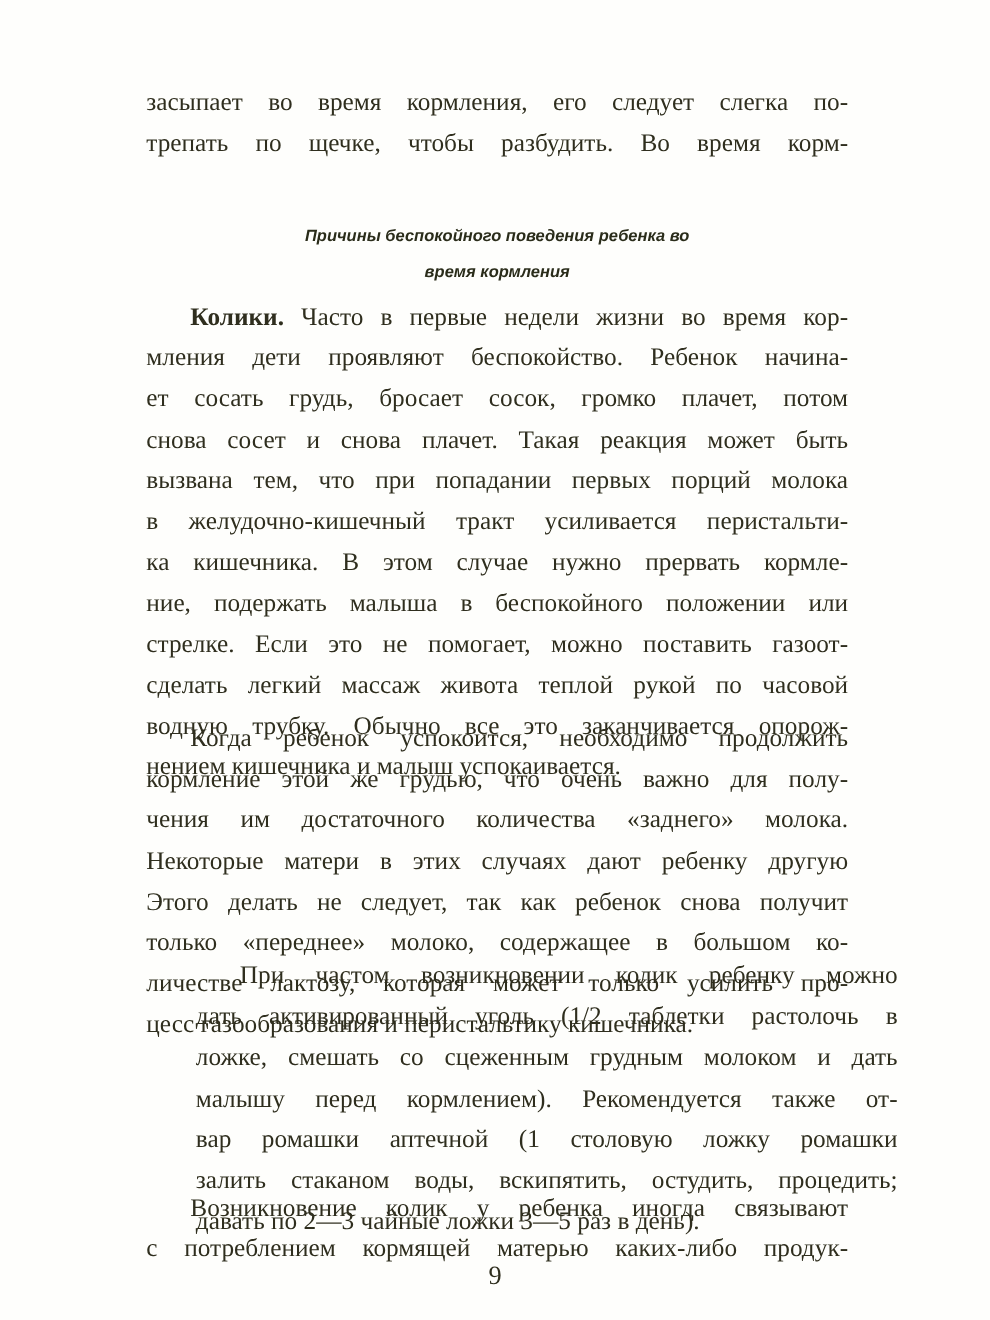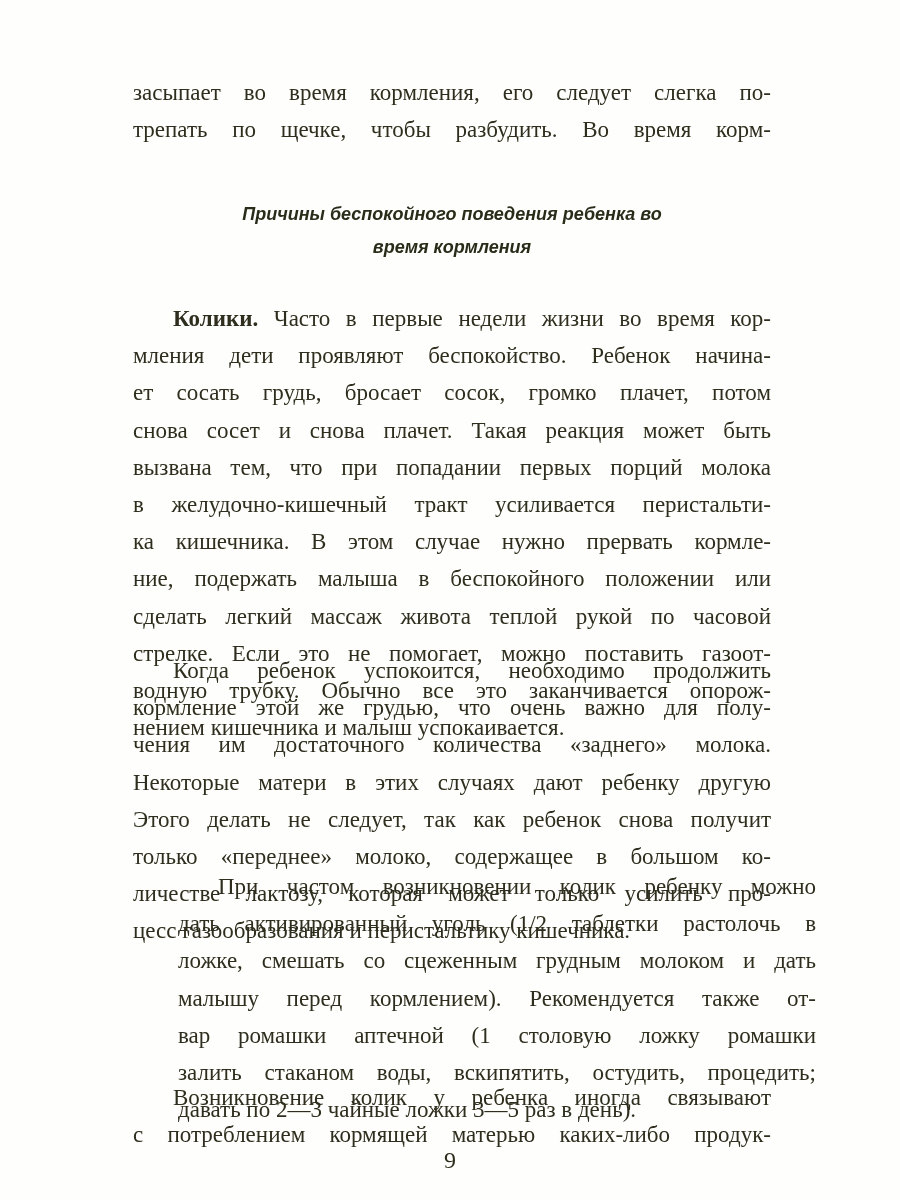--- a/index.html
+++ b/index.html
@@ -19,21 +19,21 @@
     display: block; height: 37.2px; white-space: nowrap;
     text-align: justify; text-align-last: justify;
   }
   .line.last { text-align-last: left; }
   .line.indent { padding-left: 40px; }
   .bold { font-weight: bold; }
   .heading {
     position: absolute; left: 133px; width: 638px;
     font-family: "Liberation Sans", "DejaVu Sans", sans-serif;
     font-weight: bold; font-style: italic;
-    font-size: 18px; line-height: 33px;
+    font-size: 15px; line-height: 33px;
     text-align: center; color: #2a2c1a;
   }
   .pagenum {
     position: absolute; top: 1147px; left: 0; width: 900px;
     text-align: center;
     font-family: "Liberation Serif", "DejaVu Serif", serif;
     font-size: 24px;
   }
 </style>
 </head>
@@ -44,31 +44,31 @@
   <div class="text" style="top:74px;">
     <span class="line">засыпает во время кормления, его следует слегка по-</span>
     <span class="line">трепать по щечке, чтобы разбудить. Во время корм-</span>
   </div>
 
   <div class="heading" style="top:198px;">
     <div>Причины беспокойного поведения ребенка во</div>
     <div>время кормления</div>
   </div>
 
-  <div class="text" style="top:300px;">
+  <div class="text" style="top:269px;">
     <span class="line indent"><span class="bold">Колики.</span><span> Часто в первые недели жизни во время кор-</span></span>
     <span class="line">мления дети проявляют беспокойство. Ребенок начина-</span>
     <span class="line">ет сосать грудь, бросает сосок, громко плачет, потом</span>
     <span class="line">снова сосет и снова плачет. Такая реакция может быть</span>
     <span class="line">вызвана тем, что при попадании первых порций молока</span>
     <span class="line">в желудочно-кишечный тракт усиливается перистальти-</span>
     <span class="line">ка кишечника. В этом случае нужно прервать кормле-</span>
     <span class="line">ние, подержать малыша в беспокойного положении или</span>
+    <span class="line">стрелке. Если это не помогает, можно поставить газоот-</span>
     <span class="line">сделать легкий массаж живота теплой рукой по часовой</span>
-    <span class="line">стрелке. Если это не помогает, можно поставить газоот-</span>
     <span class="line">водную трубку. Обычно все это заканчивается опорож-</span>
     <span class="line last">нением кишечника и малыш успокаивается.</span>
   </div>
 
   <div class="text" style="top:652px;">
     <span class="line indent">Когда ребенок успокоится, необходимо продолжить</span>
     <span class="line">кормление этой же грудью, что очень важно для полу-</span>
     <span class="line">чения им достаточного количества «заднего» молока.</span>
     <span class="line">Некоторые матери в этих случаях дают ребенку другую</span>
     <span class="line">Этого делать не следует, так как ребенок снова получит</span>

